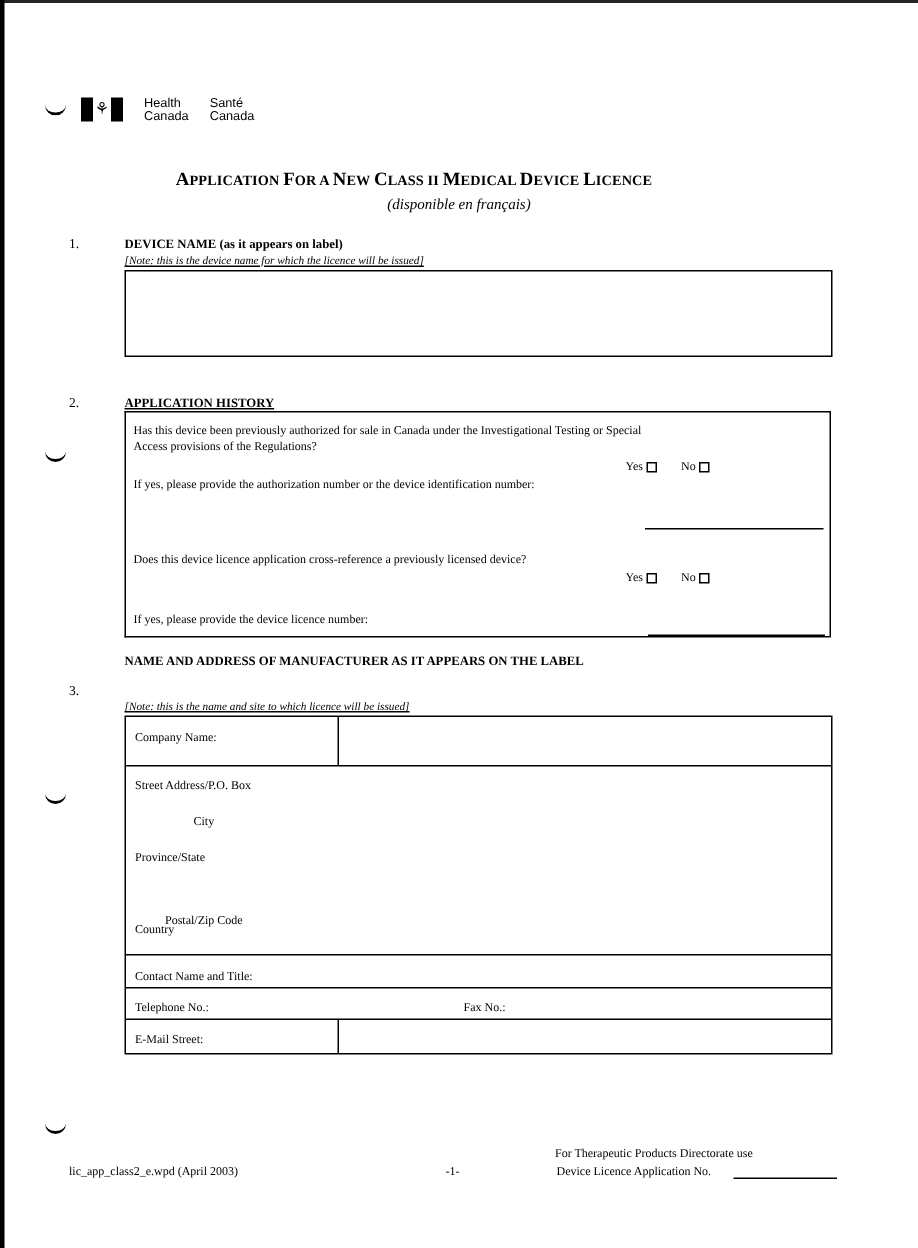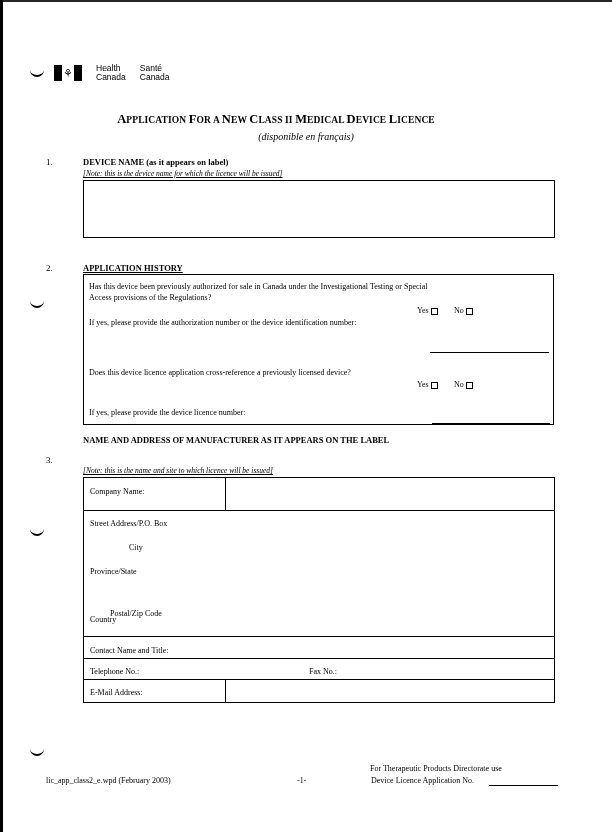--- a/index.html
+++ b/index.html
@@ -119,22 +119,22 @@
   <div class="abs txt" style="left:6px;top:168px;">Contact Name and Title:</div>
   <div class="abs" style="left:120px;top:159px;width:348px;height:21px;"></div>
   <div class="row" style="top:180px;"></div>
 
   <div class="abs txt" style="left:6px;top:189px;">Telephone No.:</div>
   <div class="abs" style="left:70px;top:181px;width:150px;height:20px;"></div>
   <div class="abs txt" style="left:225px;top:189px;">Fax No.:</div>
   <div class="abs" style="left:260px;top:181px;width:205px;height:20px;"></div>
   <div class="row" style="top:201px;"></div>
 
-  <div class="abs txt" style="left:6px;top:210px;">E-Mail Address:</div>
+  <div class="abs txt" style="left:6px;top:210px;">E-Mail Street:</div>
   <div class="abs" style="left:141px;top:202px;width:1px;height:22px;background:#000;"></div>
   <div class="abs" style="left:142px;top:202px;width:326px;height:22px;"></div>
 </div>
 
-<div class="abs footer" style="left:46px;top:776px;">lic_app_class2_e.wpd (February 2003)</div>
+<div class="abs footer" style="left:46px;top:776px;">lic_app_class2_e.wpd (April 2003)</div>
 <div class="abs footer" style="left:297px;top:776px;">-1-</div>
 <div class="abs footer" style="left:370px;top:764px;">For Therapeutic Products Directorate use</div>
 <div class="abs footer" style="left:371px;top:776px;">Device Licence Application No.</div>
 <div class="abs line" style="left:489px;top:785px;width:69px;"></div>
 
 </body></html>

